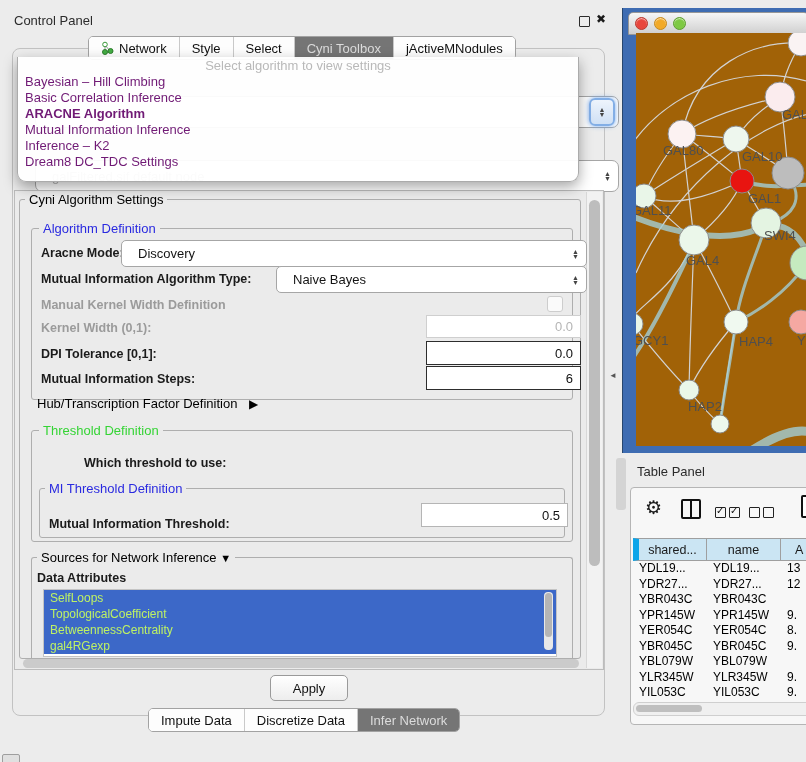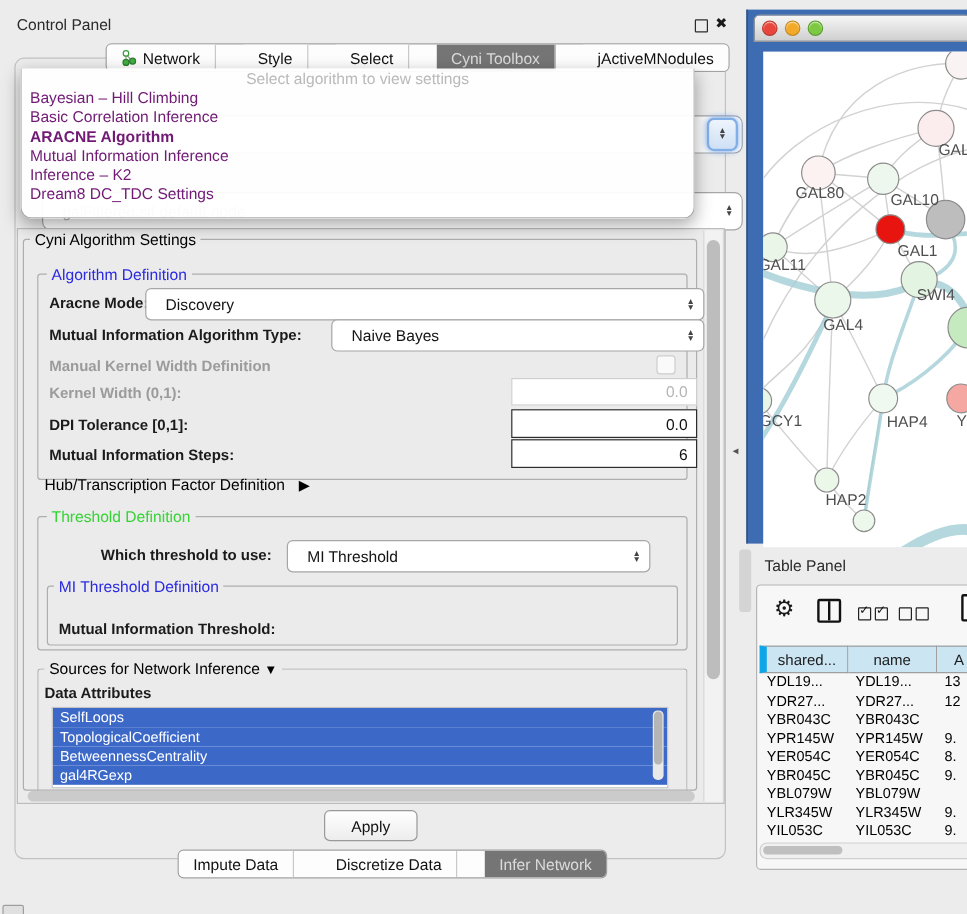--- a/index.html
+++ b/index.html
@@ -15,21 +15,21 @@
   #control-panel{left:8px;top:8px;width:600px;height:729px;}
   .cp-title{left:6px;top:5px;font-size:13px;color:#2b2b2b;}
   .float-icon{left:571px;top:8px;width:9px;height:9px;border:1.5px solid #2b2b2b;border-radius:1px;}
   .close-icon{left:588px;top:4px;font-size:12px;font-weight:bold;color:#1a1a1a;}
 
   .cp-body{left:4px;top:40px;width:591px;height:666px;background:#ececec;
     border:1px solid #c2c2c2;border-radius:8px;z-index:1;}
 
   
   .tabbar{display:flex;height:22px;background:#fdfdfd;border:1px solid #a2a2a2;
-    border-radius:5px;overflow:hidden;z-index:6;gap:23px;}
+    border-radius:5px;overflow:hidden;z-index:6;}
   .tab{display:flex;align-items:center;gap:5px;padding:0 12px;font-size:13px;color:#111;
     background:#fdfdfd;border-right:1px solid #c9c9c9;white-space:nowrap;}
   .tab:last-child{border-right:none;}
   .tab.selected{background:#757575;color:#dcdcdc;}
   #top-tabs{left:80px;top:28px;}
   #bottom-tabs{left:140px;top:700px;}
 
   
   .combo{background:#fff;border:1px solid #a6a6a6;border-radius:5px;
     display:flex;align-items:center;font-size:13px;color:#141414;padding-left:16px;z-index:2;}
@@ -64,41 +64,41 @@
   .grouptitle{font-size:13px;background:#ebebeb;padding:0 4px;white-space:nowrap;z-index:4;}
   .blue{color:#2a2ae0;}
   .green{color:#35d435;}
   .lbl{font-size:12.5px;font-weight:bold;color:#1b1b1b;white-space:nowrap;}
   .lbl.off{color:#9b9b9b;}
   .plain13{font-size:13px;color:#000;white-space:nowrap;}
 
   .checkbox{width:14px;height:14px;border:1px solid #cdcdcd;border-radius:3px;background:#fafafa;}
 
   #attr-list{background:#fff;border:1px solid #c4c4c4;overflow:hidden;}
-  .attr-item{height:16px;line-height:16px;background:#3c68c8;color:#ffffff;font-size:12px;
+  .attr-item{height:16px;line-height:16px;background:#3c68c8;color:#bef264;font-size:12px;
     padding-left:6px;margin:0 0 0 0;white-space:nowrap;}
   .list-scroll{position:absolute;right:3px;top:2px;width:9px;height:58px;background:#e8e8e8;border-radius:4px;}
   .list-scroll i{position:absolute;left:1px;top:1px;width:7px;height:44px;background:#b5b5b5;border-radius:4px;display:block;}
   .hscroll-bar{background:#cbcbcb;border-radius:5px;}
 
   .button{background:linear-gradient(#ffffff,#ededed);border:1px solid #9a9a9a;border-radius:5px;
     font-size:13px;color:#111;display:flex;align-items:center;justify-content:center;z-index:4;}
 
   
   #net-window{left:622px;top:8px;width:184px;height:445px;background:#3e6cb2;
     border-left:1px solid #27466e;z-index:2;}
   #net-titlebar{left:5px;top:4px;width:179px;height:21px;
     background:linear-gradient(#f6f6f6,#cfcfcf);border:1px solid #979797;
     border-radius:5px 5px 0 0;display:flex;align-items:center;}
   .light{width:11px;height:11px;border-radius:50%;margin-left:6px;
     box-shadow:inset 0 1px 1px rgba(255,255,255,.65);}
   .light.red{background:#e8463c;border:1px solid #b93a31;}
   .light.yellow{background:#f2aa28;border:1px solid #c68a1f;}
   .light.green{background:#7ec943;border:1px solid #5f9e31;}
-  #net-canvas{left:13px;top:35px;width:171px;height:413px;background:#ffffff;overflow:hidden;}
+  #net-canvas{left:13px;top:25px;width:171px;height:413px;background:#a16207;overflow:hidden;}
   .netlabel{font-size:13px;fill:#4f4f4f;font-family:"Liberation Sans","DejaVu Sans",sans-serif;}
 
   .splitter-arrow{left:609px;top:371px;font-size:8px;color:#555;z-index:1;}
   .gray-strip{left:616px;top:458px;width:10px;height:52px;background:#d4d4d4;border-radius:3px;}
 
   
   #table-title{left:637px;top:464px;font-size:13px;color:#2b2b2b;}
   #table-panel{left:630px;top:487px;width:180px;height:236px;background:#f7f7f7;
     border:1px solid #b5b5b5;border-radius:4px;overflow:hidden;}
   .tp-toolbar{position:absolute;left:0;top:0;width:100%;height:44px;}
@@ -235,32 +235,28 @@
 
     <div class="abs plain13" style="left:22px;top:205px;">
       <span>Hub/Transcription Factor Definition</span>
       <span style="font-size:12px;margin-left:8px;">▶</span>
     </div>
 
     <div class="abs groupbox" style="left:16px;top:239px;width:540px;height:110px;"></div>
     <div class="abs grouptitle green" style="left:24px;top:232px;">Threshold Definition</div>
 
     <div class="abs lbl" style="left:69px;top:265px;">Which threshold to use:</div>
-    <div class="abs combo" style="left:224px;top:259px;width:285px;height:25px;">
-      <span>MI Threshold</span>
-      <div class="stepper">
-          <span>▲</span>
-          <span>▼</span>
-        </div>
-    </div>
 
     <div class="abs groupbox" style="left:24px;top:297px;width:524px;height:48px;"></div>
     <div class="abs grouptitle blue" style="left:30px;top:290px;">MI Threshold Definition</div>
 
     <div class="abs lbl" style="left:34px;top:326px;">Mutual Information Threshold:</div>
+    <div class="abs field" style="left:406px;top:312px;width:138px;height:22px;">
+      <span>0.5</span>
+    </div>
 
     <div class="abs groupbox" style="left:16px;top:366px;width:540px;height:110px;border-bottom:none;"></div>
     <div class="abs grouptitle" style="left:22px;top:359px;">
       <span>Sources for Network Inference</span>
       <span style="font-size:11px;">▼</span>
     </div>
     <div class="abs lbl" style="left:22px;top:380px;">Data Attributes</div>
 
     <div id="attr-list" class="abs" style="left:28px;top:398px;width:512px;height:66px;">
       <div class="list-scroll">

